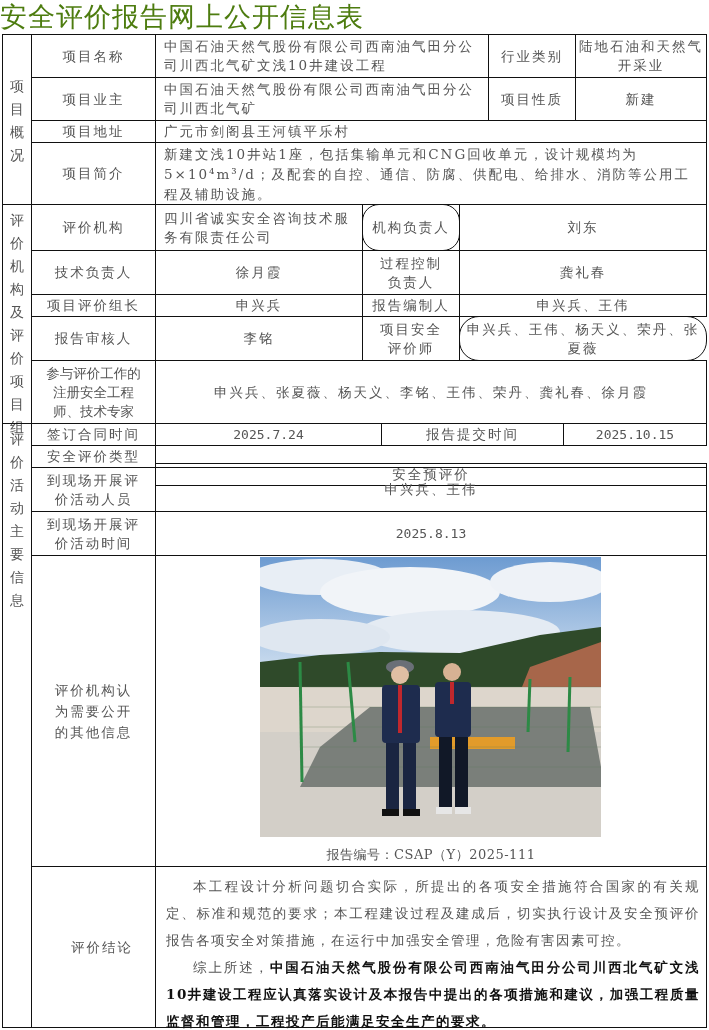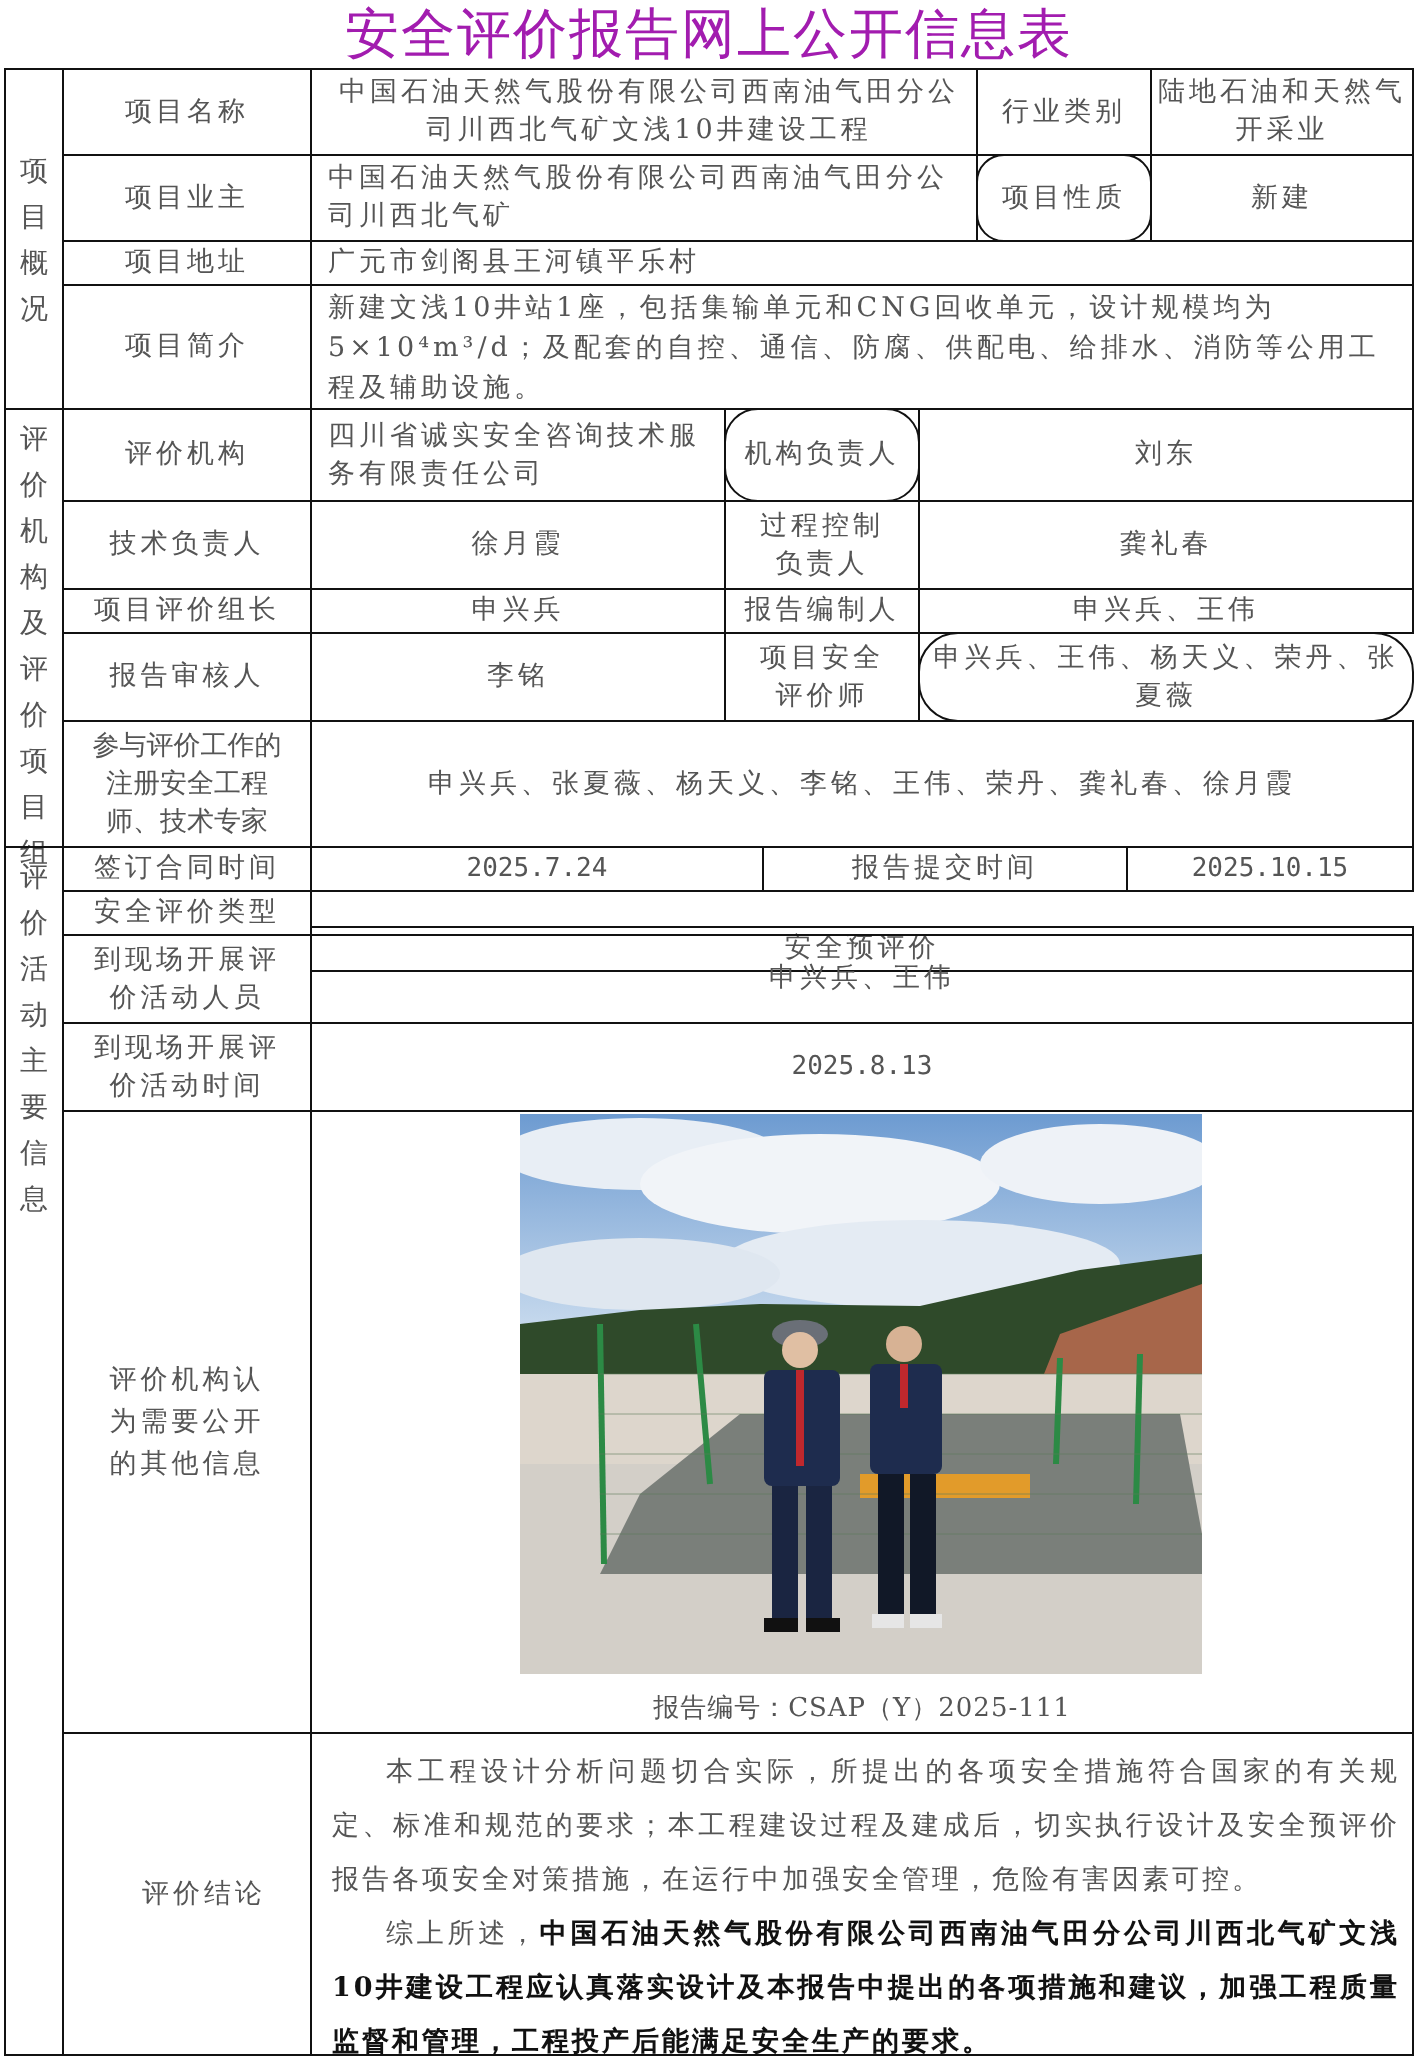--- a/index.html
+++ b/index.html
@@ -1,17 +1,17 @@
 <!DOCTYPE html>
 <html><head>
 <meta charset="utf-8">
 <style>
   html,body{margin:0;padding:0;background:#fff;}
   body{width:709px;height:1030px;position:relative;overflow:hidden;font-family:"DejaVu Serif","Liberation Serif",serif;color:#555;}
-  .title{position:absolute;left:0;top:0;width:709px;height:34px;text-align:center;font-family:Liberation Serif, serif;font-size:27px;line-height:34px;color:#a21caf;letter-spacing:1px;}
+  .title{position:absolute;left:0;top:0;width:709px;height:34px;text-align:left;font-family:Liberation Serif, serif;font-size:27px;line-height:34px;color:#4d7c0f;letter-spacing:1px;}
   .cell{position:absolute;box-sizing:border-box;border:1px solid #111;display:flex;align-items:center;justify-content:center;text-align:center;font-size:13.5px;line-height:19px;letter-spacing:2px;padding:0 3px;color:#555;}
   .left{justify-content:flex-start;text-align:left;padding-left:8px;}
   .vert{flex-direction:column;justify-content:flex-start;padding-top:4px;font-size:14px;line-height:23px;letter-spacing:0;writing-mode:horizontal-tb;}
   .vert span{display:block;width:14px;}
   .num{font-family:"DejaVu Sans Mono","Liberation Mono",monospace;letter-spacing:0;font-size:13px;}
   .photo{position:absolute;left:260px;top:557px;width:341px;height:280px;overflow:hidden;background:#8fb3d6;}
   .conclusion{align-items:flex-start;justify-content:flex-start;text-align:justify;padding:6px 6px 0 10px;line-height:27px;letter-spacing:1.5px;display:block;}
   .conclusion p{margin:0;text-indent:2em;}
   .conclusion b{color:#111;font-weight:bold;}
 </style>
@@ -49,27 +49,27 @@
       <span>活</span>
       <span>动</span>
       <span>主</span>
       <span>要</span>
       <span>信</span>
       <span>息</span>
     </span>
 </div>
 
 <div class="cell" style="left:31px;top:34px;width:125px;height:44px;">项目名称</div>
-<div class="cell left" style="left:155px;top:34px;width:334px;height:44px;text-align:center;">中国石油天然气股份有限公司西南油气田分公司川西北气矿文浅10井建设工程</div>
+<div class="cell left" style="left:155px;top:34px;width:334px;height:44px;">中国石油天然气股份有限公司西南油气田分公司川西北气矿文浅10井建设工程</div>
 <div class="cell" style="left:488px;top:34px;width:88px;height:44px;">行业类别</div>
 <div class="cell" style="left:575px;top:34px;width:132px;height:44px;">陆地石油和天然气开采业</div>
 
 <div class="cell" style="left:31px;top:77px;width:125px;height:44px;">项目业主</div>
 <div class="cell left" style="left:155px;top:77px;width:334px;height:44px;">中国石油天然气股份有限公司西南油气田分公司川西北气矿</div>
-<div class="cell" style="left:488px;top:77px;width:88px;height:44px;border-radius:14px;">项目性质</div>
+<div class="cell" style="left:488px;top:77px;width:88px;height:44px;">项目性质</div>
 <div class="cell" style="left:575px;top:77px;width:132px;height:44px;">新建</div>
 
 <div class="cell" style="left:31px;top:120px;width:125px;height:23px;text-align:center;">项目地址</div>
 <div class="cell left" style="left:155px;top:120px;width:552px;height:23px;">广元市剑阁县王河镇平乐村</div>
 
 <div class="cell" style="left:31px;top:142px;width:125px;height:63px;">项目简介</div>
 <div class="cell left" style="left:155px;top:142px;width:552px;height:63px;line-height:20px;">新建文浅10井站1座，包括集输单元和CNG回收单元，设计规模均为5×10⁴m³/d；及配套的自控、通信、防腐、供配电、给排水、消防等公用工程及辅助设施。</div>
 
 <div class="cell" style="left:31px;top:204px;width:125px;height:47px;">评价机构</div>
 <div class="cell left" style="left:155px;top:204px;width:208px;height:47px;">四川省诚实安全咨询技术服务有限责任公司</div>

